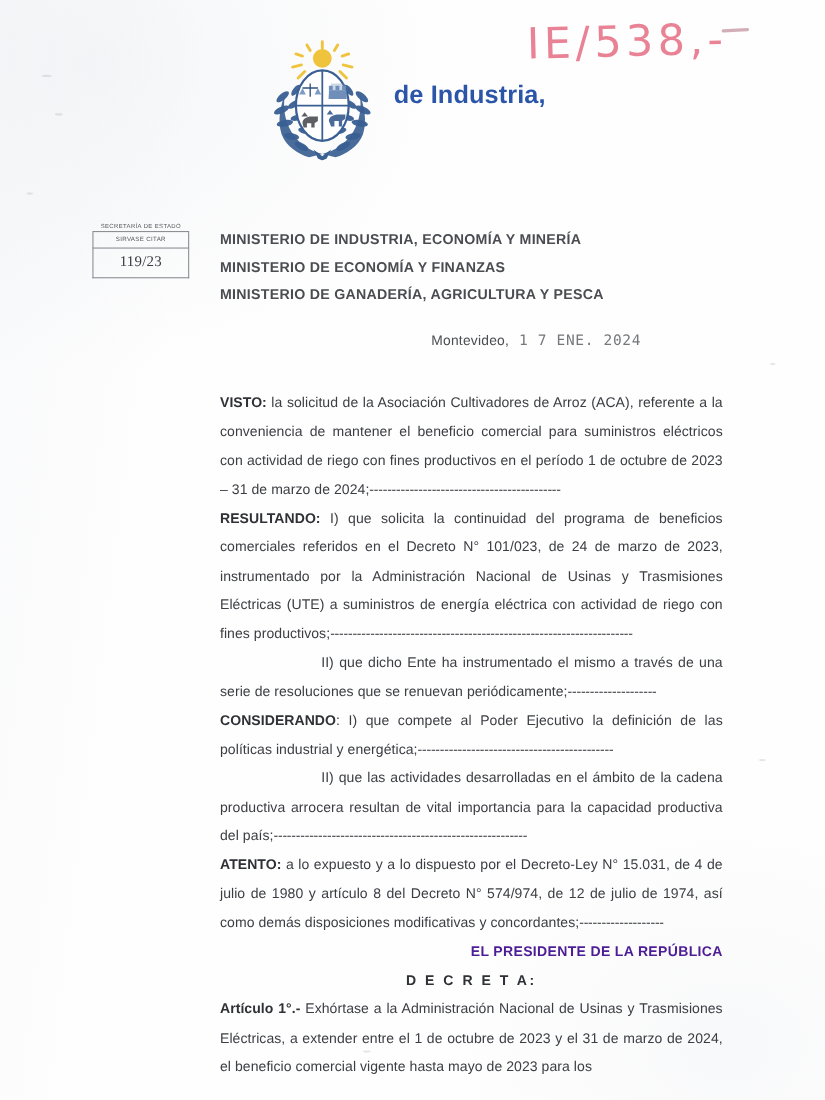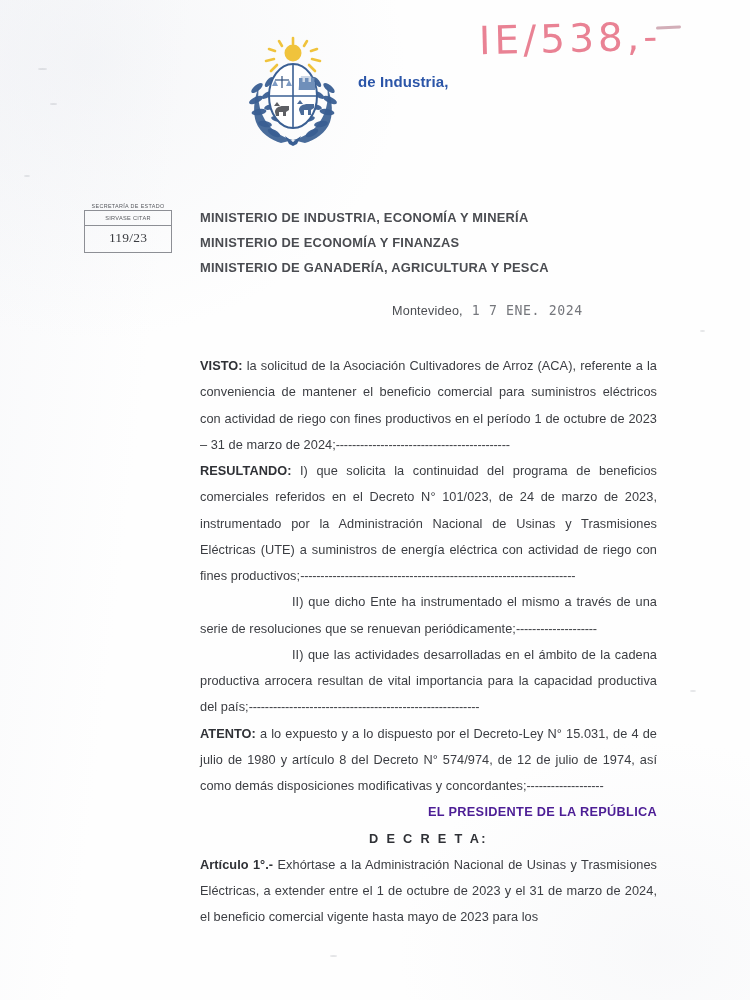--- a/index.html
+++ b/index.html
@@ -62,21 +62,21 @@
   }
   .ministry-line-1 {
     font-size: 21px;
     font-weight: 400;
     color: #6e7f9e;
     letter-spacing: .1px;
     display: block;
   }
   .ministry-line-2,
   .ministry-line-3 {
-    font-size: 15px;
+    font-size: 23px;
     font-weight: 700;
     color: #2b55a8;
     letter-spacing: .1px;
     display: block;
   }
 
   
   .hand-annotation {
     position: absolute;
     left: 479px;
@@ -332,20 +332,21 @@
   </div>
 
   <div class="body-text">
 
     <p><b>VISTO:</b><span> la solicitud de la Asociación Cultivadores de Arroz (ACA), referente a la conveniencia de mantener el beneficio comercial para suministros eléctricos con actividad de riego con fines productivos en el período 1 de octubre de 2023 – 31 de marzo de 2024;</span><span class="filler">-------------------------------------------</span></p>
 
     <p><b>RESULTANDO:</b><span> I) que solicita la continuidad del programa de beneficios comerciales referidos en el Decreto N° 101/023, de 24 de marzo de 2023, instrumentado por la Administración Nacional de Usinas y Trasmisiones Eléctricas (UTE) a suministros de energía eléctrica con actividad de riego con fines productivos;</span><span class="filler">--------------------------------------------------------------------</span></p>
 
     <p><span class="indent"></span><span>II) que dicho Ente ha instrumentado el mismo a través de una serie de resoluciones que se renuevan periódicamente;</span><span class="filler">--------------------</span></p>
 
+    <p><b>CONSIDERANDO</b><span>: I) que compete al Poder Ejecutivo la definición de las políticas industrial y energética;</span><span class="filler">--------------------------------------------</span></p>
 
     <p><span class="indent"></span><span>II) que las actividades desarrolladas en el ámbito de la cadena productiva arrocera resultan de vital importancia para la capacidad productiva del país;</span><span class="filler">---------------------------------------------------------</span></p>
 
     <p><b>ATENTO:</b><span> a lo expuesto y a lo dispuesto por el Decreto-Ley N° 15.031, de 4 de julio de 1980 y artículo 8 del Decreto N° 574/974, de 12 de julio de 1974, así como demás disposiciones modificativas y concordantes;</span><span class="filler">-------------------</span></p>
 
     <p class="centered">EL PRESIDENTE DE LA REPÚBLICA</p>
 
     <p class="decreta">D E C R E T A:</p>
 
     <p><b>Artículo 1°.-</b><span> Exhórtase a la Administración Nacional de Usinas y Trasmisiones Eléctricas, a extender entre el 1 de octubre de 2023 y el 31 de marzo de 2024, el beneficio comercial vigente hasta mayo de 2023 para los</span></p>

